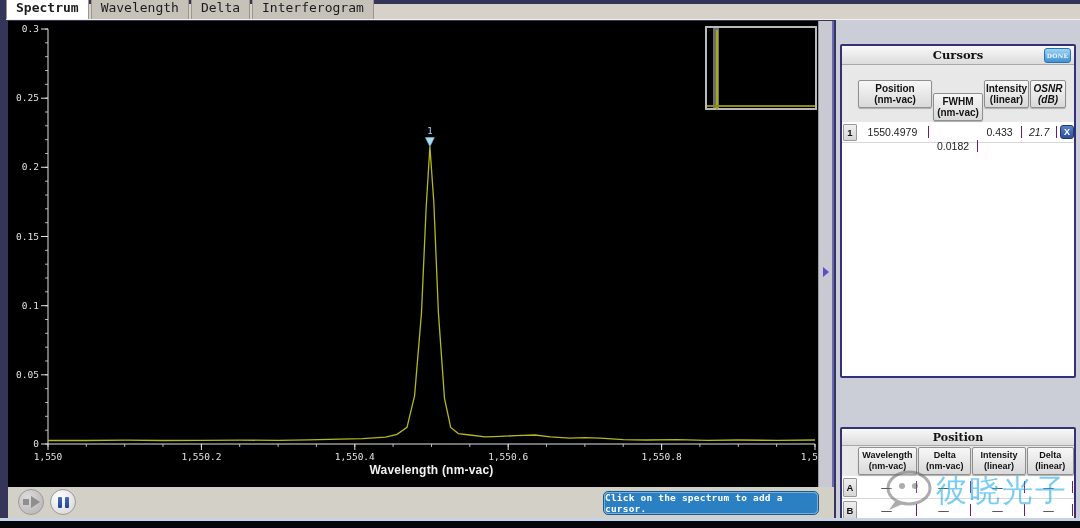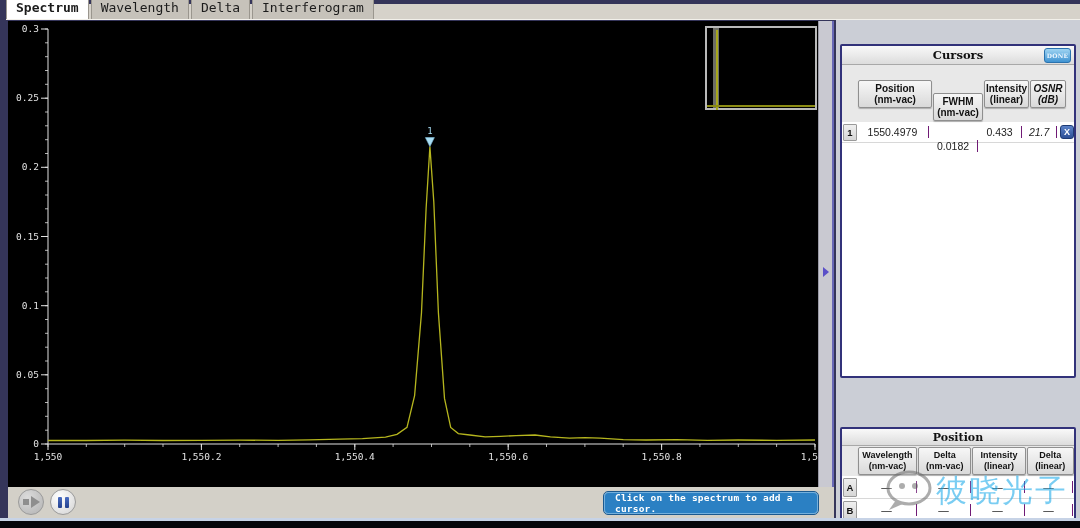--- a/index.html
+++ b/index.html
@@ -82,21 +82,21 @@
   #step-btn { left:10px; background:radial-gradient(circle at 35% 30%, #dcdcdc, #b2b2b2); }
   #step-btn .arrow-shape { width:0; height:0; border-top:6px solid transparent; border-bottom:6px solid transparent;
                            border-left:9px solid #8e8e8e; margin-left:3px; }
   #step-btn .arrow-stem { width:6px; height:6px; background:#8e8e8e; margin-right:-1px; }
   #pause-btn { left:42px; background:radial-gradient(circle at 35% 30%, #ffffff, #d2d2d2); }
   #pause-btn .bar { width:4px; height:11px; background:linear-gradient(#4a6cc0,#23418e); border-radius:1px; margin:0 1.5px; }
 
   .hint-btn { position:absolute; left:596px; top:5px; width:214px; height:22px;
               background:#2b80c3; border:1px solid #74b0dd; outline:1px solid #1b598f; border-radius:4px;
               display:flex; align-items:center; justify-content:center;
-              color:#fff; font-family:"DejaVu Sans Mono", monospace; font-size:9.5px; font-weight:bold; letter-spacing:0.2px;padding-left:10px; }
+              color:#fff; font-family:"DejaVu Sans Mono", monospace; font-size:9.5px; font-weight:bold; letter-spacing:0.2px; }
 
   
   .strip-line { position:absolute; left:0; top:518px; width:1080px; height:3px; background:#c7d3e6; }
   .strip-black { position:absolute; left:0; top:521px; width:1080px; height:7px; background:#05050a; }
 </style>
 </head>
 <body>
 
 <div id="app">
 
@@ -194,20 +194,21 @@
         <line x1="500.2" y1="423" x2="500.2" y2="429" stroke="#e2e2e2"></line>
         <text class="tick-label" x="500.2" y="439" text-anchor="middle">1,550.6</text>
         <line x1="653.6" y1="423" x2="653.6" y2="429" stroke="#e2e2e2"></line>
         <text class="tick-label" x="653.6" y="439" text-anchor="middle">1,550.8</text>
         <line x1="807.0" y1="423" x2="807.0" y2="429" stroke="#e2e2e2"></line>
         <text class="tick-label" x="807.0" y="439" text-anchor="middle">1,551</text>
         <polyline points="40.0,419.5 78.3,419.5 116.7,419.1 155.1,419.5 193.4,419.4 231.8,419.1 270.1,419.4 300.8,418.9 331.5,418.2 354.5,417.7 377.5,416.1 389.0,413.3 399.0,406.4 406.6,374.6 413.5,291.6 418.1,187.8 421.9,125.6 425.8,180.9 430.4,291.6 436.5,377.4 442.7,406.4 450.3,412.6 461.8,414.0 477.2,415.8 492.5,415.3 507.9,414.7 527.0,414.0 542.4,415.8 561.6,417.2 576.9,416.6 592.2,417.2 615.3,418.6 638.3,419.0 668.9,418.7 699.6,419.3 730.3,419.0 768.7,419.4 807.0,419.0" fill="none" stroke="#b6b61e" stroke-width="1.3"></polyline>
         <text x="421.9" y="112.6" text-anchor="middle" font-size="9" font-family="DejaVu Sans Mono, monospace" fill="#a9ddf3">1</text>
         <path d="M 421.9 125.6 L 417.4 116.6 L 426.4 116.6 Z" fill="#a9ddf3" stroke="#7fc0dd" stroke-width="0.6"></path>
       </svg>
+    <div class="axis-title">Wavelength (nm-vac)</div>
     <div class="minimap">
       <div class="view-band"></div>
       <div class="mini-peak"></div>
       <div class="mini-base"></div>
     </div>
   </div>
 
   <div class="splitter">
     <div class="arrow"></div>
   </div>

